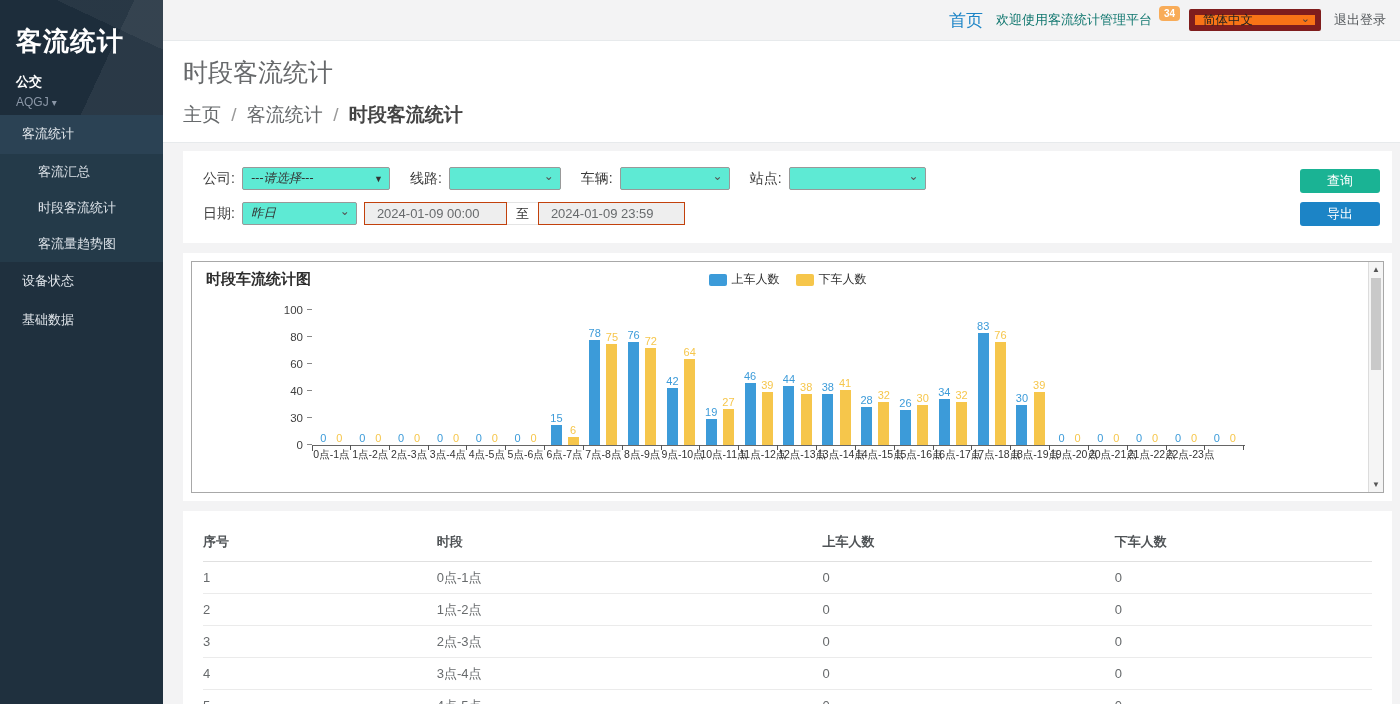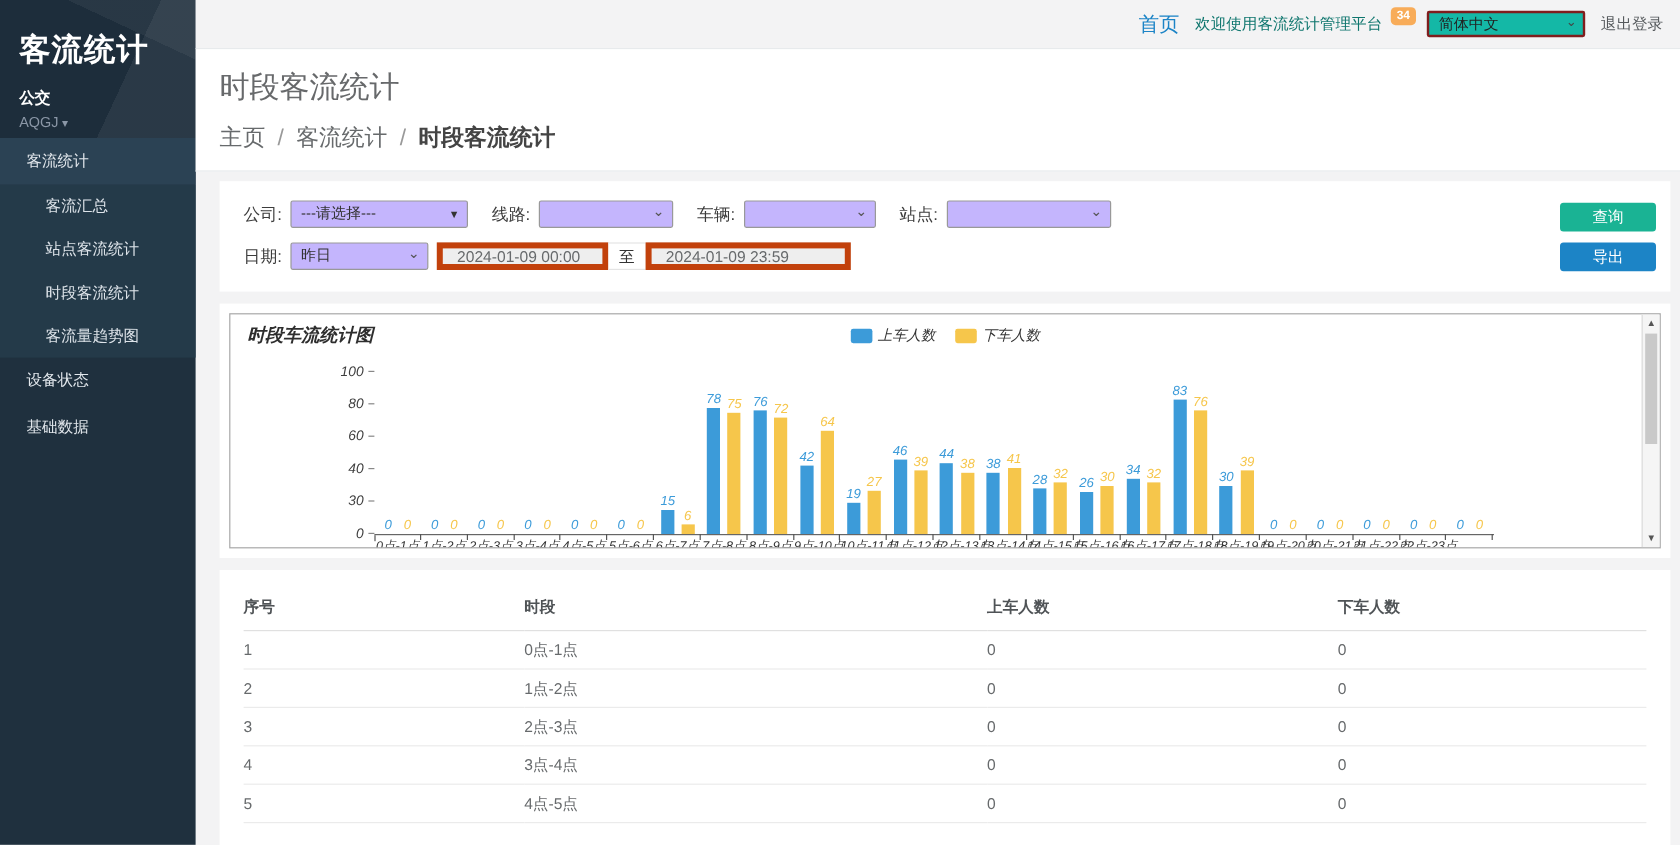--- a/index.html
+++ b/index.html
@@ -26,58 +26,58 @@
 
   
   .main { position:absolute; left:163px; top:0; width:1237px; height:704px; }
 
   .topbar { height:41px; background:#f3f3f4; border-bottom:1px solid #e7eaec;
     display:flex; align-items:center; justify-content:flex-end; gap:13px; padding-right:14px; }
   .home-link { color:#1c84c6; font-size:17px; cursor:pointer; }
   .welcome-text { color:#0f766e; font-size:13px; }
   .badge { background:#f8ac59; color:#fff; font-size:10px; font-weight:bold;
     border-radius:4px; padding:2px 5px; align-self:flex-start; margin:6px -4px 0 -6px; }
-  .lang-select { width:132px; height:22px; border:2px solid #7f1d1d; border-radius:2px;
-    background:#14b8a6; display:flex; align-items:center; justify-content:space-between;
+  .lang-select { width:132px; height:22px; border:6px solid #7f1d1d; border-radius:2px;
+    background:#f97316; display:flex; align-items:center; justify-content:space-between;
     padding:0 5px 0 8px; font-size:12.5px; color:#222; cursor:pointer; }
   .lang-select .chev { font-size:11px; color:#444; margin-top:-4px; }
   .logout-link { color:#55595c; font-size:13px; cursor:pointer; }
 
   .page-heading { background:#fff; padding:15px 20px 14px 20px; border-bottom:1px solid #e7eaec; }
   .page-title { font-size:25px; font-weight:400; color:#67696b; margin-bottom:13px; }
   .breadcrumb { font-size:19px; color:#676a6c; }
   .breadcrumb span.bc-sep { margin:0 5px; color:#999; }
   .bc-current { font-weight:bold; color:#444; }
 
   .content { padding:4px 8px 0 20px; }
   .panel { background:#fff; }
 
   
   .filter-panel { margin-top:4px; padding:16px 110px 18px 20px; position:relative; }
   .filter-row { display:flex; align-items:center; }
   .filter-row + .filter-row { margin-top:12px; }
   .f-label { font-size:14px; color:#3c3c3c; margin-right:7px; white-space:nowrap; }
-  .selbox { height:23px; border:1px solid #999; border-radius:2px; background:#c4b5fd;
+  .selbox { height:23px; border:1px solid #999; border-radius:2px; background:#5eead4;
     display:flex; align-items:center; justify-content:space-between;
-    font-size:12.5px; color:#333; padding:0 6px 0 8px; cursor:pointer; }
+    font-size:12.5px; color:#333; padding:0 6px 0 8px; cursor:pointer;font-style:italic; }
   .selbox .tri { font-size:9px; color:#333; }
   .selbox .chev { font-size:12px; color:#555; margin-top:-5px; }
   .gap20 { width:20px; flex:none; }
-  .date-input { height:23px; background:#eee; border:5px solid #c2410c; color:#676a6c;
+  .date-input { height:23px; background:#eee; border:1px solid #c2410c; color:#676a6c;
     font-size:13px; display:flex; align-items:center; padding:0 12px; cursor:pointer; }
   .date-sep { height:23px; background:#fff; border-top:1px solid #e4e4e4; border-bottom:1px solid #e4e4e4;
     display:flex; align-items:center; padding:0 9px; font-size:13px; color:#333; }
   .filter-actions { position:absolute; top:18px; right:12px; display:flex; flex-direction:column; gap:9px; }
   .btn { width:80px; height:24px; border:none; border-radius:3px; color:#fff;
     font-size:13px; cursor:pointer; font-family:inherit; }
 
   
   .chart-panel { margin-top:10px; padding:8px; }
-  .chart-box { height:196px; border:1px solid #a8a8a8; background:#fff;
-    position:relative; padding:8px 26px 0 14px; overflow:hidden;font-style:italic; }
+  .chart-box { height:232px; border:1px solid #a8a8a8; background:#fff;
+    position:relative; padding:8px 26px 0 14px; overflow:hidden; }
   .chart-title { font-size:15px; font-weight:bold; color:#2e2e2e; }
   .legend { position:absolute; left:50%; top:9px; transform:translateX(-50%);
     display:flex; gap:16px; align-items:center; }
   .legend-item { display:flex; gap:5px; align-items:center; font-size:12px; color:#333; cursor:pointer; }
   .legend-swatch { width:18px; height:12px; border-radius:2px; }
 
   .plot-area { margin:22px 0 0 106px; width:933px; position:relative; }
   .plot { height:135px; display:flex; border-bottom:1px solid #666; position:relative; }
   .plot::before { content:""; position:absolute; left:0; bottom:-6px; width:1px; height:5px; background:#555; }
   .ytick-label { position:absolute; right:calc(100% + 9px); font-size:11.5px; color:#3f3f3f; }
@@ -114,21 +114,20 @@
     <div class="brand-title">客流统计</div>
     <div class="brand-org">公交</div>
     <div class="brand-account">
       <span>AQGJ</span><span class="caret">▾</span>
     </div>
   </div>
   <nav class="menu" id="sidebar-menu">
       <div class="menu-section active">客流统计</div>
       <div class="submenu">
         <div class="submenu-item">客流汇总</div>
-        <div class="submenu-item">站点客流统计</div>
         <div class="submenu-item">时段客流统计</div>
         <div class="submenu-item">客流量趋势图</div>
       </div>
       <div class="menu-section">设备状态</div>
       <div class="menu-section">基础数据</div>
     </nav>
 </aside>
 
 <div class="main">
 
@@ -184,21 +183,21 @@
       </div>
       <div class="filter-row">
         <span class="f-label">日期:</span>
         <div class="selbox" style="width:115px">
           <span>昨日</span>
           <span class="chev">⌄</span>
         </div>
         <div style="width:7px"></div>
         <div class="date-input" style="width:143px">2024-01-09 00:00</div>
         <div class="date-sep">至</div>
-        <div class="date-input" style="width:171px">2024-01-09 23:59</div>
+        <div class="date-input" style="width:147px">2024-01-09 23:59</div>
       </div>
       <div class="filter-actions">
         <button class="btn" id="query-btn" style="background: rgb(26, 179, 148);">查询</button>
         <button class="btn" id="export-btn" style="background: rgb(28, 132, 198);">导出</button>
       </div>
     </div>
 
     <div class="panel chart-panel">
       <div class="chart-box">
         <div class="chart-title">时段车流统计图</div>

